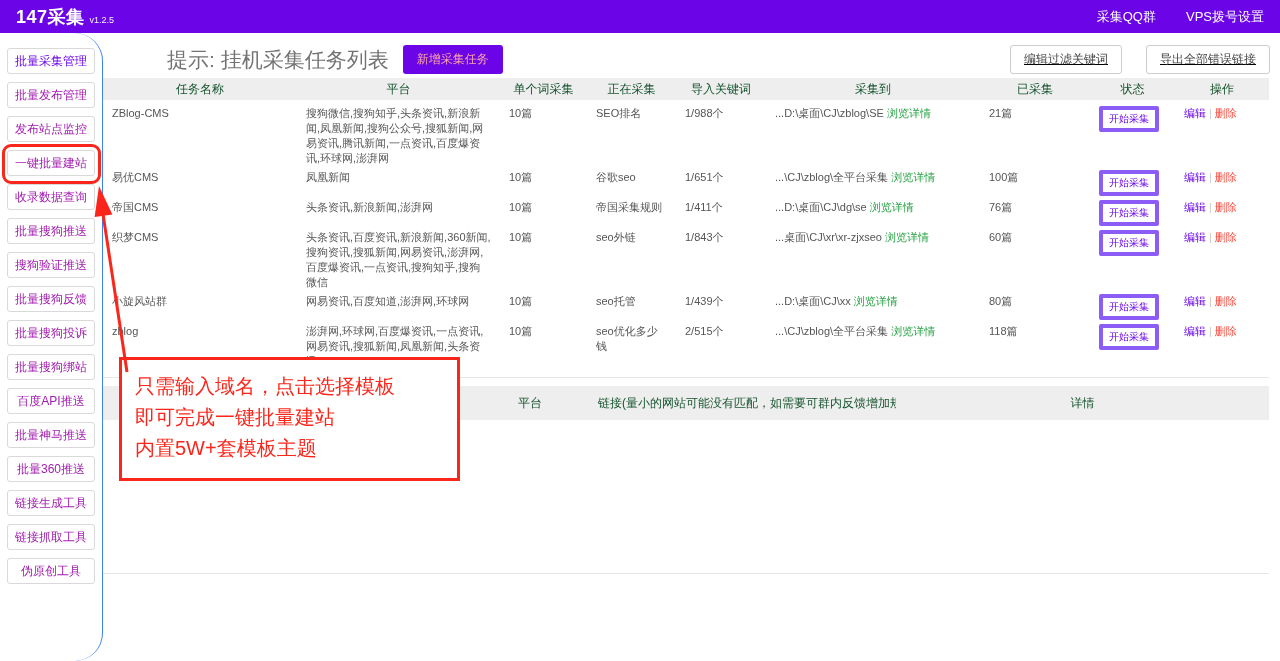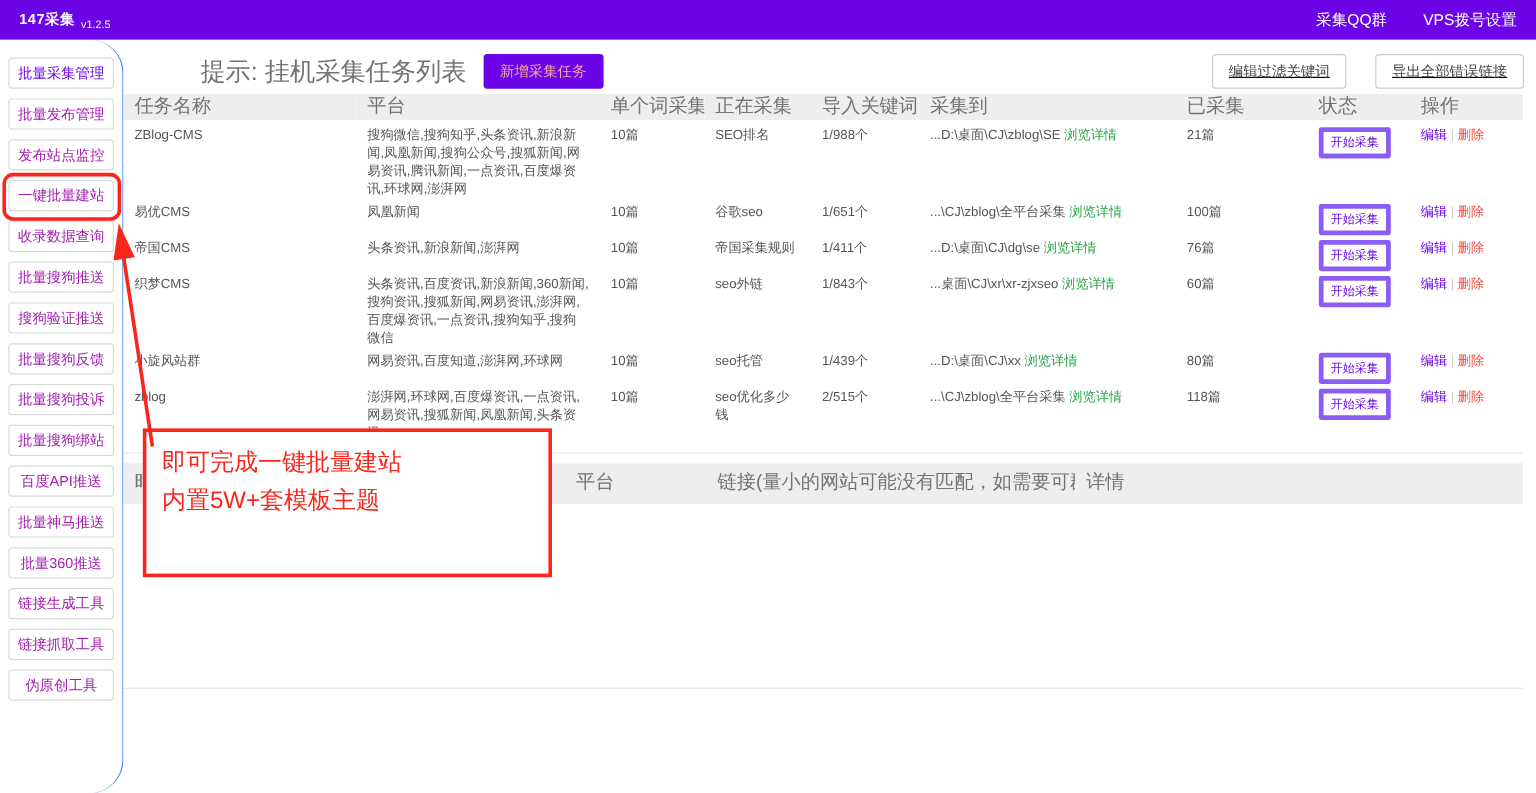--- a/index.html
+++ b/index.html
@@ -2,21 +2,21 @@
 <html><head>
 <meta charset="utf-8">
 <style>
   * { margin:0; padding:0; box-sizing:border-box; }
   html,body { background:#fff; }
   .page { position:relative; width:1280px; height:661px; overflow:hidden; background:#fff;
           font-family:"Liberation Sans", "DejaVu Sans", sans-serif; }
 
   
   .topbar { height:33px; background:#6b05e8; display:flex; align-items:center; padding:0 16px; color:#fff; }
-  .brand { font-size:12px; font-weight:bold; letter-spacing:.5px; }
+  .brand { font-size:18px; font-weight:bold; letter-spacing:.5px; }
   .version { font-size:9px; margin-left:5px; margin-top:6px; opacity:.95; }
   .topbar .spacer { flex:1; }
   .top-link { color:#fff; font-size:13px; margin-left:30px; cursor:pointer; text-decoration:none; }
 
   
   .layout { display:flex; height:628px; }
   .sidebar { width:103px; border-right:1px solid #3b82f6; padding-top:15px; flex:none;border-radius:28px; }
   .side-btn { display:block; width:88px; height:26px; margin:0 auto 8px auto; background:#fff;
               border:1px solid #d9d9d9; border-radius:3px; font-size:12px; color:#a21caf;
               text-align:center; line-height:24px; cursor:pointer;
@@ -30,22 +30,22 @@
   .btn-primary { margin-left:14px; background:#6b05e8; color:#fca5a5; border:none; border-radius:3px;
                  font-size:12px; padding:6px 14px; cursor:pointer;
                  font-family:"Liberation Sans","DejaVu Sans",sans-serif; }
   .right-btns { margin-left:auto; display:flex; gap:24px;text-decoration:underline; }
   .btn-outline { background:#fff; border:1px solid #ccc; border-radius:3px; color:#444;
                  font-size:12px; padding:5px 13px; cursor:pointer;
                  font-family:"Liberation Sans","DejaVu Sans",sans-serif; }
 
   
   table { border-collapse:collapse; table-layout:fixed; width:1166px; }
-  thead th { background:#eee; font-size:16px; font-weight:normal; text-align:left;
-             color:#737373; padding:4px 9px; line-height:14px; white-space:nowrap; overflow:hidden; }
+  thead th { background:#eee; font-size:12px; font-weight:normal; text-align:center;
+             color:#14532d; padding:4px 9px; line-height:14px; white-space:nowrap; overflow:hidden; }
   tbody td { font-size:11px; color:#555; padding:2px 9px; line-height:15px; vertical-align:top; }
   tbody tr:first-child td { padding-top:6px; }
   tbody tr:last-child td { padding-bottom:8px; }
   .tasks-table { border-bottom:1px solid #e6e6e6; }
   .green  { color:#27a344; text-decoration:none; cursor:pointer; }
   .plink  { color:#6b05e8; text-decoration:none; cursor:pointer; }
   .rlink  { color:#fa4a3b; text-decoration:none; cursor:pointer;margin-top:24px; }
   .sep    { color:#ccc; margin:0 3px; }
   .status-btn { display:inline-block; background:#fff; border:4px solid #8b5cf6; color:#6b05e8;
                 font-size:10px; padding:2px 6px; border-radius:2px; cursor:pointer;
@@ -224,20 +224,21 @@
         </thead>
       </table>
       <div class="log-body"></div>
 
     </div>
   </div>
 
   <div class="highlight-box"></div>
 
   <div class="callout">
+    <div>只需输入域名，点击选择模板</div>
     <div>即可完成一键批量建站</div>
     <div>内置5W+套模板主题</div>
   </div>
 
   <svg class="arrow-svg" viewBox="0 0 1280 661">
     <line x1="127" y1="372" x2="103" y2="214" stroke="#fb261b" stroke-width="3"></line>
     <polygon points="99,186 112.4,214.4 94.6,217" fill="#fb261b"></polygon>
   </svg>
 
 </div>

